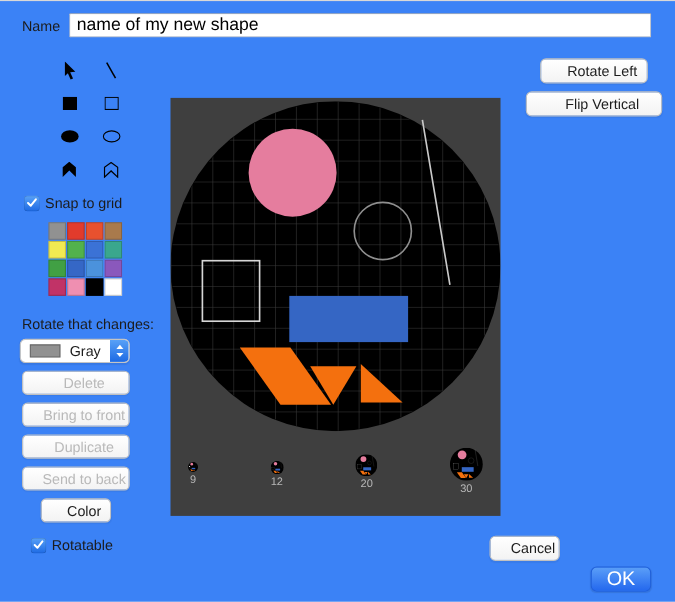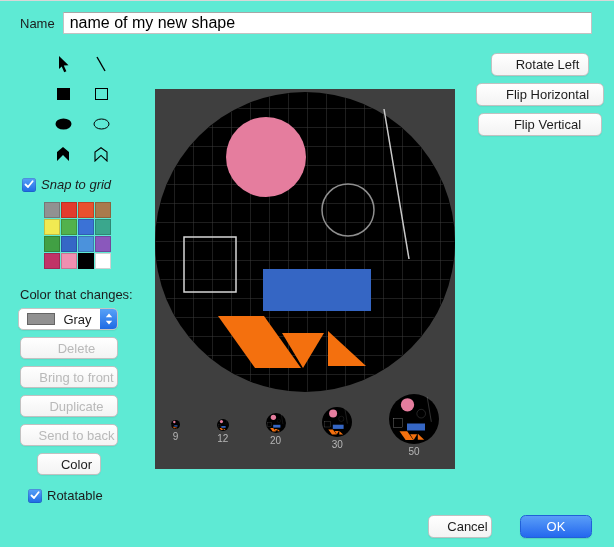--- a/index.html
+++ b/index.html
@@ -1,32 +1,32 @@
 <!DOCTYPE html>
 <html><head>
 <meta charset="utf-8">
 <style>
   * { margin:0; padding:0; box-sizing:border-box; }
   html,body { width:614px; height:547px; }
   body { font-family:"Liberation Sans", sans-serif; font-size:13px; color:#1c1c1c; background:#ececec; }
-  .window { position:relative; width:614px; height:547px; background:#5eead4; overflow:hidden; border-top:1px solid #d8d8d8; }
+  .window { position:relative; width:614px; height:547px; background:#3b82f6; overflow:hidden; border-top:1px solid #d8d8d8; }
 
   
   .name-row { position:absolute; left:20px; top:11px; right:22px; display:flex; align-items:center; gap:8px; }
   .name-input { flex:1; height:22px; border:1px solid #c2c2c2; border-top-color:#a6a6a6; background:#fff;
                 font-family:"Liberation Sans",sans-serif; font-size:16px; padding:0 6px; border-radius:1px; }
 
   
   .left-col { position:absolute; left:18px; top:48px; width:134px; }
   .tools { margin-left:26px; display:grid; grid-template-columns:repeat(2,38px); }
   .tool-btn { width:38px; height:30px; display:flex; align-items:center; justify-content:center;
               background:transparent; border:none; cursor:default; }
 
   .check-row { display:flex; align-items:center; gap:5px; }
-  .row-snap { margin-top:8px; margin-left:4px;font-style:italic; }
+  .row-snap { margin-top:8px; margin-left:4px; }
   .row-rotatable { margin-top:13px; margin-left:10px; }
   .checkbox { width:14px; height:14px; border-radius:3px; background:linear-gradient(180deg,#58a1f7,#1d6ae4);
               display:inline-flex; align-items:center; justify-content:center; flex:0 0 auto;
               box-shadow:inset 0 0 0 0.5px rgba(0,0,0,.2); }
 
   .palette { margin:10px 0 0 26px; display:grid; grid-template-columns:repeat(4,16px); grid-auto-rows:16px; gap:1px; }
   .swatch { width:16px; height:16px; box-shadow:inset 0 0 0 1px rgba(0,0,0,.18); cursor:default; }
 
   .ctc-label { margin-top:18px; margin-left:2px; }
   .popup { margin-top:6px; width:100px; height:22px; display:flex; align-items:center; background:#fff;
@@ -54,23 +54,23 @@
 
   
   .right-col { position:absolute; left:474px; top:52px; width:132px; display:flex; flex-direction:column;
                align-items:center; gap:7px; }
   .rc-btn { height:23px; border-radius:5.5px; }
   .rc-1 { width:98px; } .rc-2 { width:105px; } .rc-3 { width:128px; } .rc-4 { width:124px; }
 
   
   .footer { position:absolute; right:22px; bottom:9px; display:flex; gap:28px; }
   .cancel-btn { width:64px; height:23px; border-radius:5.5px; }
-  .ok-btn { width:72px; height:23px; border-radius:5.5px; background:linear-gradient(180deg,#5a9ef8,#2468ee);
-            border:1px solid #2160d8; color:#fff; font-family:"Liberation Sans",sans-serif; font-size:13px;
-            box-shadow:0 1px 1px rgba(0,0,0,.1); cursor:default; }
+  .ok-btn { width:55px; height:23px; border-radius:5.5px; background:linear-gradient(180deg,#5a9ef8,#2468ee);
+            border:1px solid #2160d8; color:#fff; font-family:"Liberation Sans",sans-serif; font-size:18px;
+            box-shadow:0 1px 1px rgba(0,0,0,.1); cursor:default;margin-top:28px; }
 </style>
 </head>
 <body>
 
 <div class="window">
 
   <div class="name-row">
     <span>Name</span>
     <input class="name-input" type="text" value="name of my new shape" style="">
   </div>
@@ -141,21 +141,21 @@
         <div class="swatch" style="background: rgb(65, 160, 68);"></div>
         <div class="swatch" style="background: rgb(53, 103, 198);"></div>
         <div class="swatch" style="background: rgb(75, 146, 220);"></div>
         <div class="swatch" style="background: rgb(138, 88, 188);"></div>
         <div class="swatch" style="background: rgb(193, 51, 103);"></div>
         <div class="swatch" style="background: rgb(239, 143, 177);"></div>
         <div class="swatch" style="background: rgb(0, 0, 0);"></div>
         <div class="swatch" style="background: rgb(255, 255, 255);"></div>
       </div>
 
-    <div class="ctc-label">Color that changes:</div>
+    <div class="ctc-label">Rotate that changes:</div>
 
     <div class="popup">
       <span class="popup-swatch" style="background: rgb(145, 145, 145);"></span>
       <span class="popup-value">Gray</span>
       <span class="popup-stepper">
         <svg width="8" height="12" viewBox="0 0 8 12">
           <polygon points="4,0.5 7.2,4.2 0.8,4.2" fill="#fff"></polygon>
           <polygon points="4,11.5 7.2,7.8 0.8,7.8" fill="#fff"></polygon>
         </svg>
       </span>
@@ -225,33 +225,25 @@
           </svg>
           <div class="thumb-label">20</div>
         </div>
         <div class="thumb-item" style="margin-bottom: 7px;">
           <svg width="30" height="30">
             <use href="#art-bg" width="30" height="30"></use>
             <use href="#art-shapes" width="30" height="30"></use>
           </svg>
           <div class="thumb-label">30</div>
         </div>
-        <div class="thumb-item" style="margin-bottom: 0px;">
-          <svg width="50" height="50">
-            <use href="#art-bg" width="50" height="50"></use>
-            <use href="#art-shapes" width="50" height="50"></use>
-          </svg>
-          <div class="thumb-label">50</div>
-        </div>
       </div>
   </div>
 
   <div class="right-col">
     <button class="mac-btn rc-btn rc-1">Rotate Left</button>
-    <button class="mac-btn rc-btn rc-3">Flip Horizontal</button>
     <button class="mac-btn rc-btn rc-4">Flip Vertical</button>
   </div>
 
   <div class="footer">
     <button class="mac-btn cancel-btn">Cancel</button>
     <button class="ok-btn">OK</button>
   </div>
 
 </div>
 

